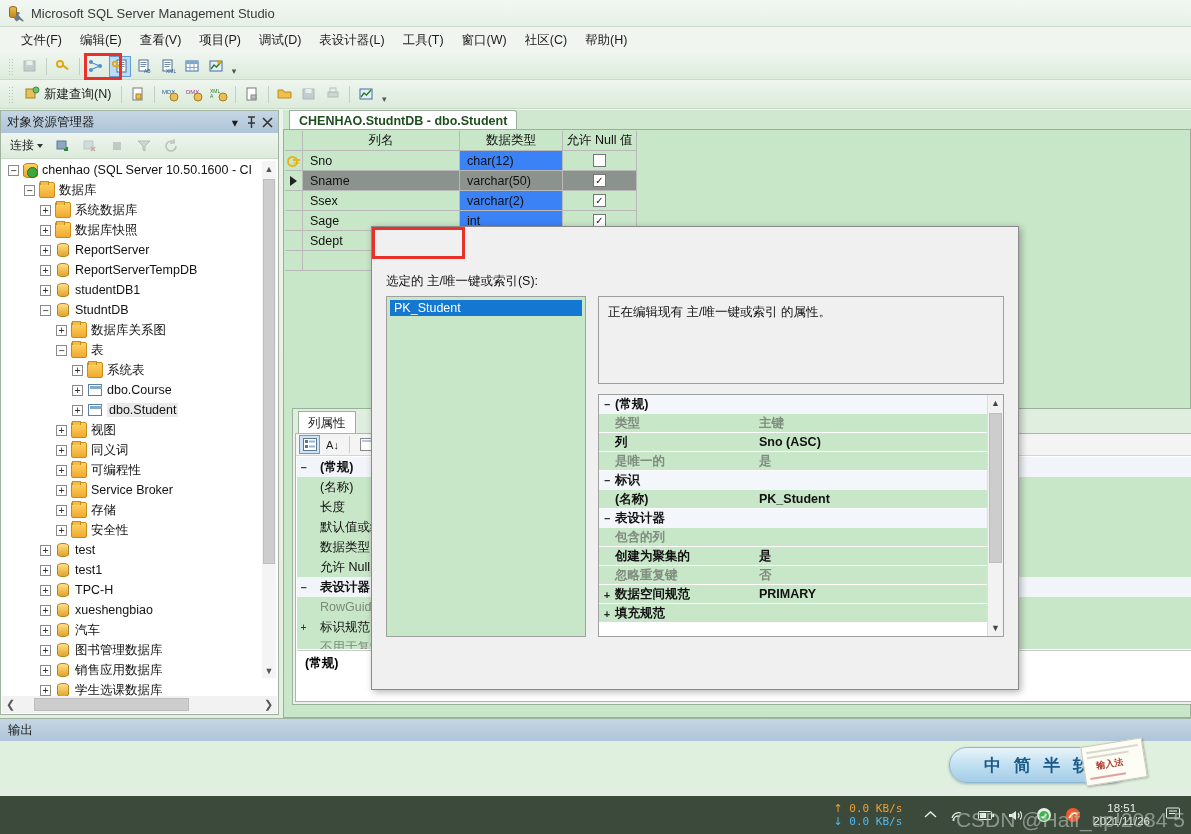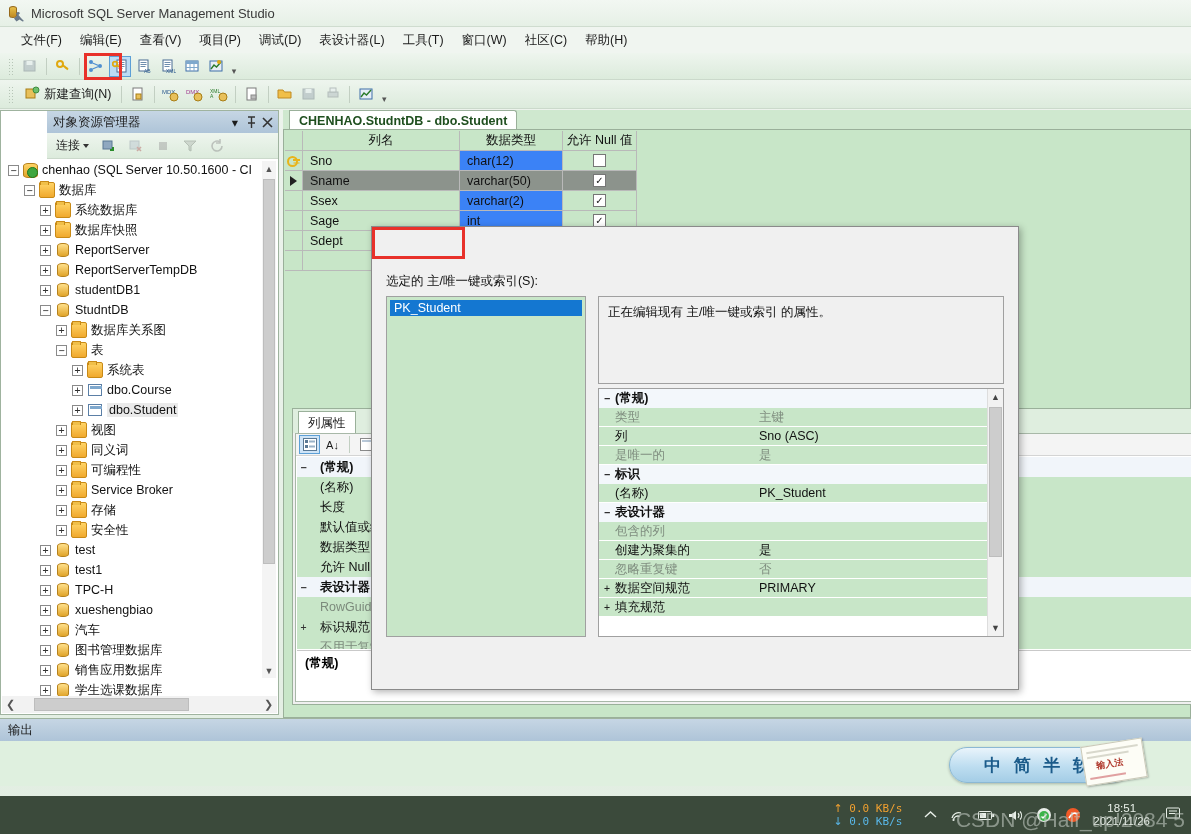--- a/index.html
+++ b/index.html
@@ -78,21 +78,21 @@
   }
   
   .redbox-toolbar {
     position:absolute; left:84px; top:53px; width:38px; height:27px;
     border:3px solid #e8312a; pointer-events:none; z-index:40;
   }
 
   
   .oe {
     position:absolute; left:0; top:110px; width:279px; height:605px;
-    background:#ffffff; border:1px solid #9fb39f;padding-left:46px;
+    background:#ffffff; border:1px solid #9fb39f;
   }
   .oe-header {
     height:22px; background:linear-gradient(180deg,#c6d6e4 0%,#aec4d8 100%);
     display:flex; align-items:center; padding:0 3px; font-size:12.5px; color:#1b1b1b;
   }
   .oe-header .t { flex:1; padding-left:3px; }
   .oe-hbtn { width:16px; height:16px; display:flex; align-items:center; justify-content:center; cursor:default; }
   .oe-toolbar {
     height:26px; background:linear-gradient(180deg,#eef5ee,#dcebdc);
     display:flex; align-items:center; padding-left:4px; gap:3px;
@@ -252,33 +252,33 @@
     border:3px solid #e8312a; z-index:33; pointer-events:none;
   }
   .dlg-body{position:absolute;left:0;top:36px;right:0;bottom:0;padding:10px 14px 0 14px;}
   .dlg-lab{font-size:12.5px;color:#111;margin-bottom:6px;}
   .dlg-cols{display:flex;gap:12px;height:341px;}
   .listbox{
     width:200px; background:#c8e6c8; border:1px solid #a0a0a0; padding:3px;
   }
   .listitem{font-size:12.5px;padding:1px 4px;color:#111;}
   .listitem.sel{background:#1477d1;color:#fff;}
-  .rightcol{flex:1;display:flex;flex-direction:column;gap:4px;}
+  .rightcol{flex:1;display:flex;flex-direction:column;gap:10px;}
   .descbox{
     height:88px;background:#f0f0f0;border:1px solid #a0a0a0;padding:7px 9px;
     font-size:12.5px;color:#111;
   }
   .propgrid{
     flex:1; background:#fff; border:1px solid #a0a0a0; position:relative; overflow:hidden;
   }
   .pg-scroll{position:absolute;right:0;top:0;bottom:0;width:16px;background:#f2f2f2;border-left:1px solid #ddd;}
   .pg-scroll .a{height:16px;display:flex;align-items:center;justify-content:center;font-size:9px;color:#444;}
   .pg-scroll .th{position:absolute;left:1px;right:1px;top:18px;height:150px;background:#cdcdcd;border:1px solid #bdbdbd;}
   .pg-rows{position:absolute;left:0;top:0;right:16px;}
-  .pgr{display:flex;height:19px;align-items:center;font-size:12.5px;}
+  .pgr{display:flex;height:19px;align-items:center;font-size:12.5px;font-weight:bold;}
   .pgr.cat{background:#f3f7fb;font-weight:bold;}
   .pgr.v{background:#c8e6c8;border-bottom:1px solid #fff;}
   .pgr.v.dim .k,.pgr.v.dim .val{color:#7f8d7f;}
   .pgr .ex{width:16px;display:flex;align-items:center;justify-content:center;font-size:10px;color:#222;font-family:"DejaVu Sans Mono",monospace;}
   .pgr .k{width:140px;color:#111;}
   .pgr .val{flex:1;padding-left:4px;color:#111;}
   .dlg-btns{position:absolute;left:14px;right:14px;bottom:14px;height:32px;display:flex;align-items:center;}
   .btn{
     height:30px;min-width:84px;padding:0 12px;background:#e8e8e8;border:1px solid #a9a9a9;
     font-size:12.5px;color:#111;display:flex;align-items:center;justify-content:center;cursor:default;

